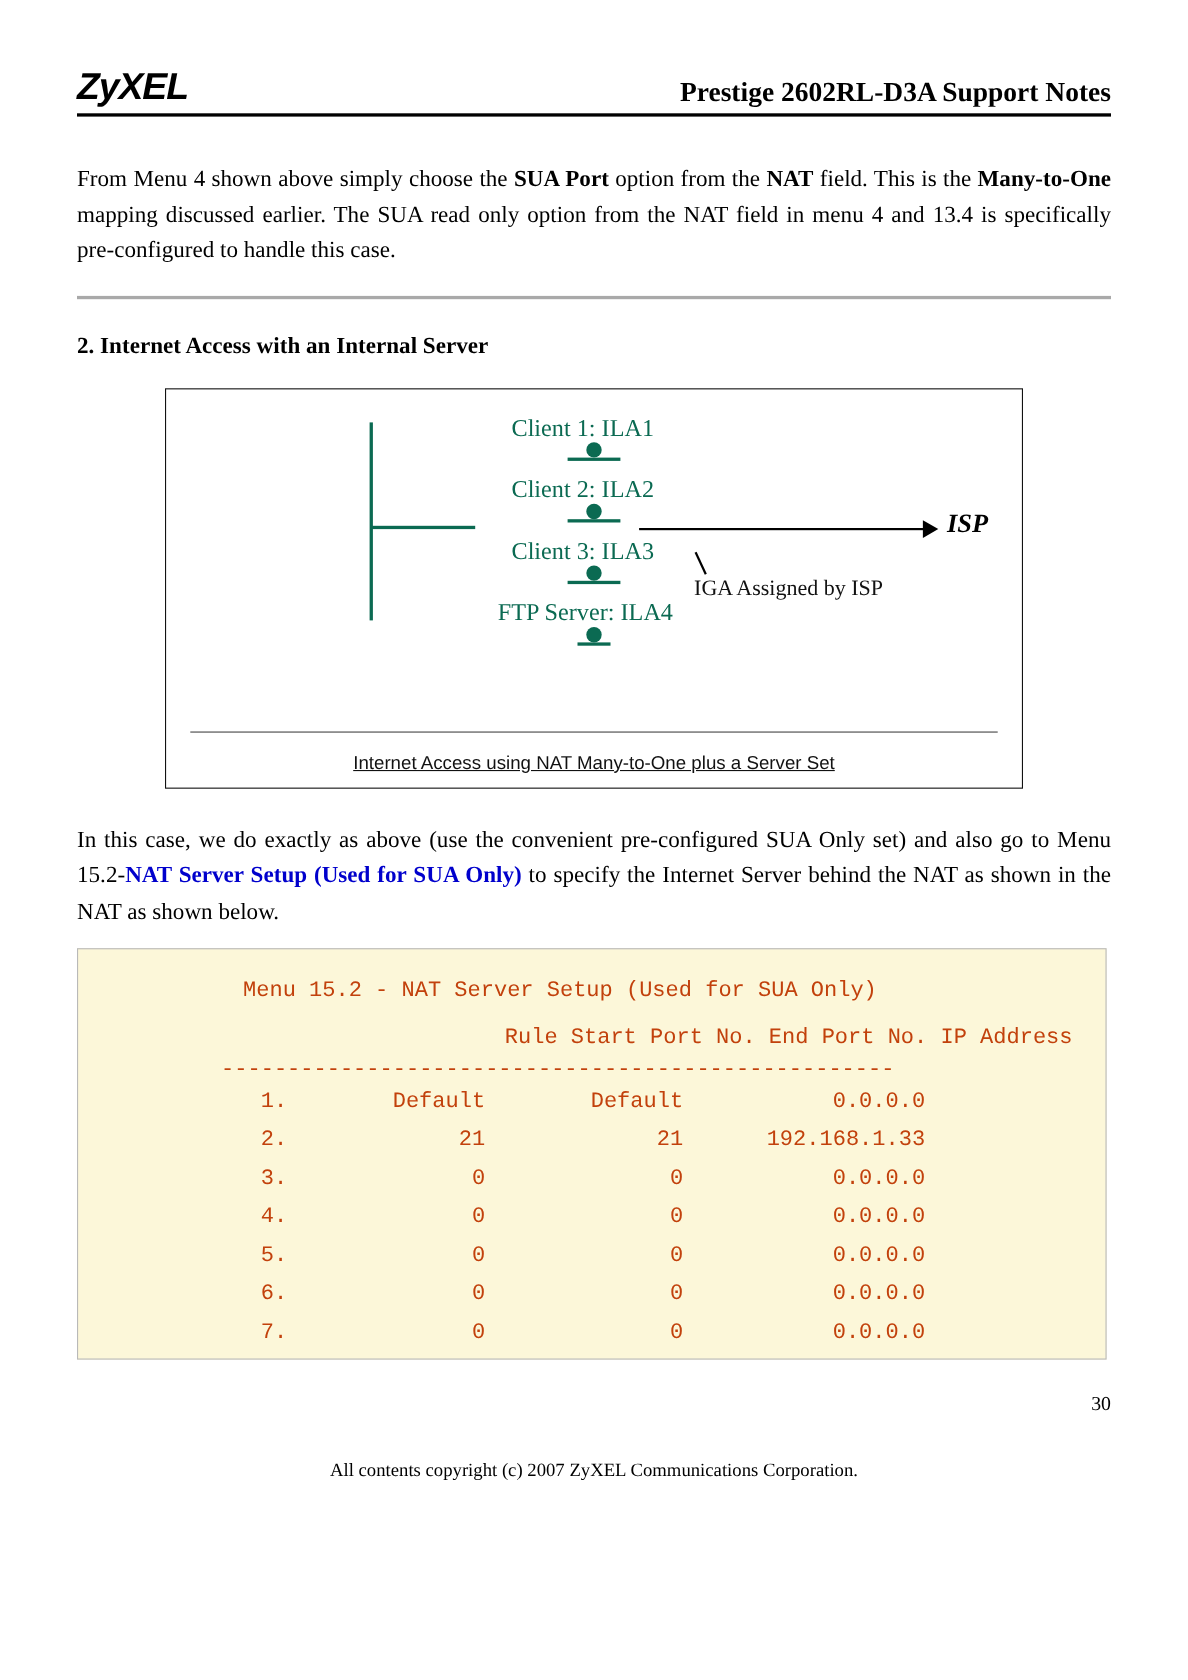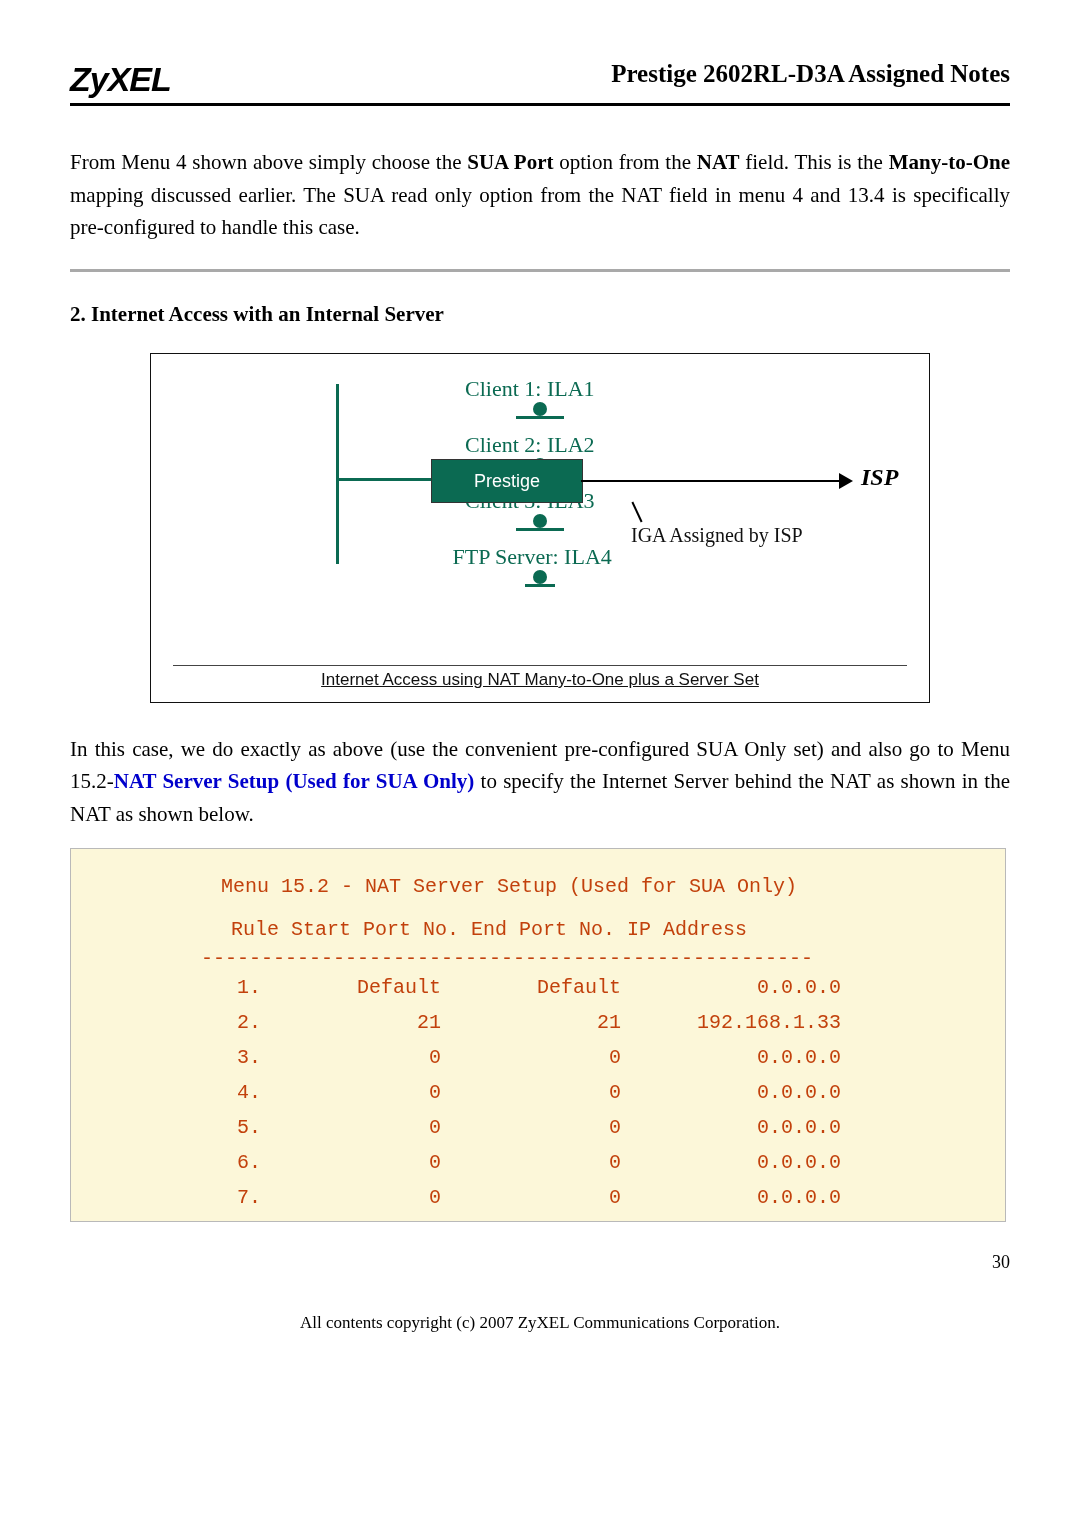--- a/index.html
+++ b/index.html
@@ -7,21 +7,21 @@
     padding: 60px 70px 30px 70px;
     font-family: "Times New Roman", Times, serif;
     background: #fff;
     color: #000;
     width: 1080px;
     box-sizing: border-box;
   }
   .header {
     display: flex;
     justify-content: space-between;
-    align-items: flex-start;
+    align-items: flex-end;
     border-bottom: 3px solid #000;
     padding-bottom: 4px;
     margin-bottom: 40px;
   }
   .logo {
     font-family: Arial, sans-serif;
     font-style: italic;
     font-weight: 900;
     font-size: 34px;
     letter-spacing: -1px;
@@ -151,40 +151,41 @@
     color: #111;
   }
   .caption {
     text-align: center;
     font-family: Arial, sans-serif;
     font-size: 17px;
     text-decoration: underline;
     color: #111;
     margin-top: 65px;
     border-top: 1px solid #444;
-    padding-top: 4px;
+    padding-top: 18px;
   }
   .link { color: #0000cc; }
   .codebox {
     background: #fcf7d9;
     border: 1px solid #b9b9b9;
     padding: 26px 30px 6px 30px;
     font-family: "Courier New", monospace;
     font-size: 20px;
     color: #c2410c;
     margin: 18px 4px 0 0;
   }
   .code-title {
     text-align: left;
     padding-left: 120px;
     margin-bottom: 20px;
   }
   .code-sub {
     padding-left: 130px;
     margin-bottom: 6px;
+    text-align: right;
   }
   .code-dashes {
     padding-left: 100px;
     letter-spacing: 0px;
   }
   table.cdata {
     border-collapse: collapse;
     margin-left: 90px;
   }
   table.cdata td {
@@ -206,41 +207,40 @@
     text-align: right;
     font-size: 18px;
     margin-top: 30px;
   }
 </style>
 </head>
 <body>
 
 <div class="header">
   <div class="logo">ZyXEL</div>
-  <div class="title">Prestige 2602RL-D3A Assigned Notes</div>
+  <div class="title">Prestige 2602RL-D3A Support Notes</div>
 </div>
 
 <p class="para">
   <span>From Menu 4 shown above simply choose the </span>
   <b>SUA Port</b>
   <span> option from the </span>
   <b>NAT</b>
   <span> field. This is the </span>
   <b>Many-to-One</b>
   <span> mapping discussed earlier. The SUA read only option from the NAT field in menu 4 and 13.4 is specifically pre-configured to handle this case.</span>
 </p>
 
 <hr class="hr">
 
 <div class="subhead">2. Internet Access with an Internal Server</div>
 
 <div class="diagram">
   <div class="hub"></div>
   <div class="to-box"></div>
-  <div class="box">Prestige</div>
   <div class="arrow-line"></div>
   <div class="arrow-head"></div>
   <div class="isp">ISP</div>
   <div class="drop-line"></div>
   <div class="drop-text">IGA Assigned by ISP</div>
 
   <div class="client-row">
     <div class="client-label">Client 1: ILA1</div>
     <div class="dot"></div>
     <div class="stub"></div>

